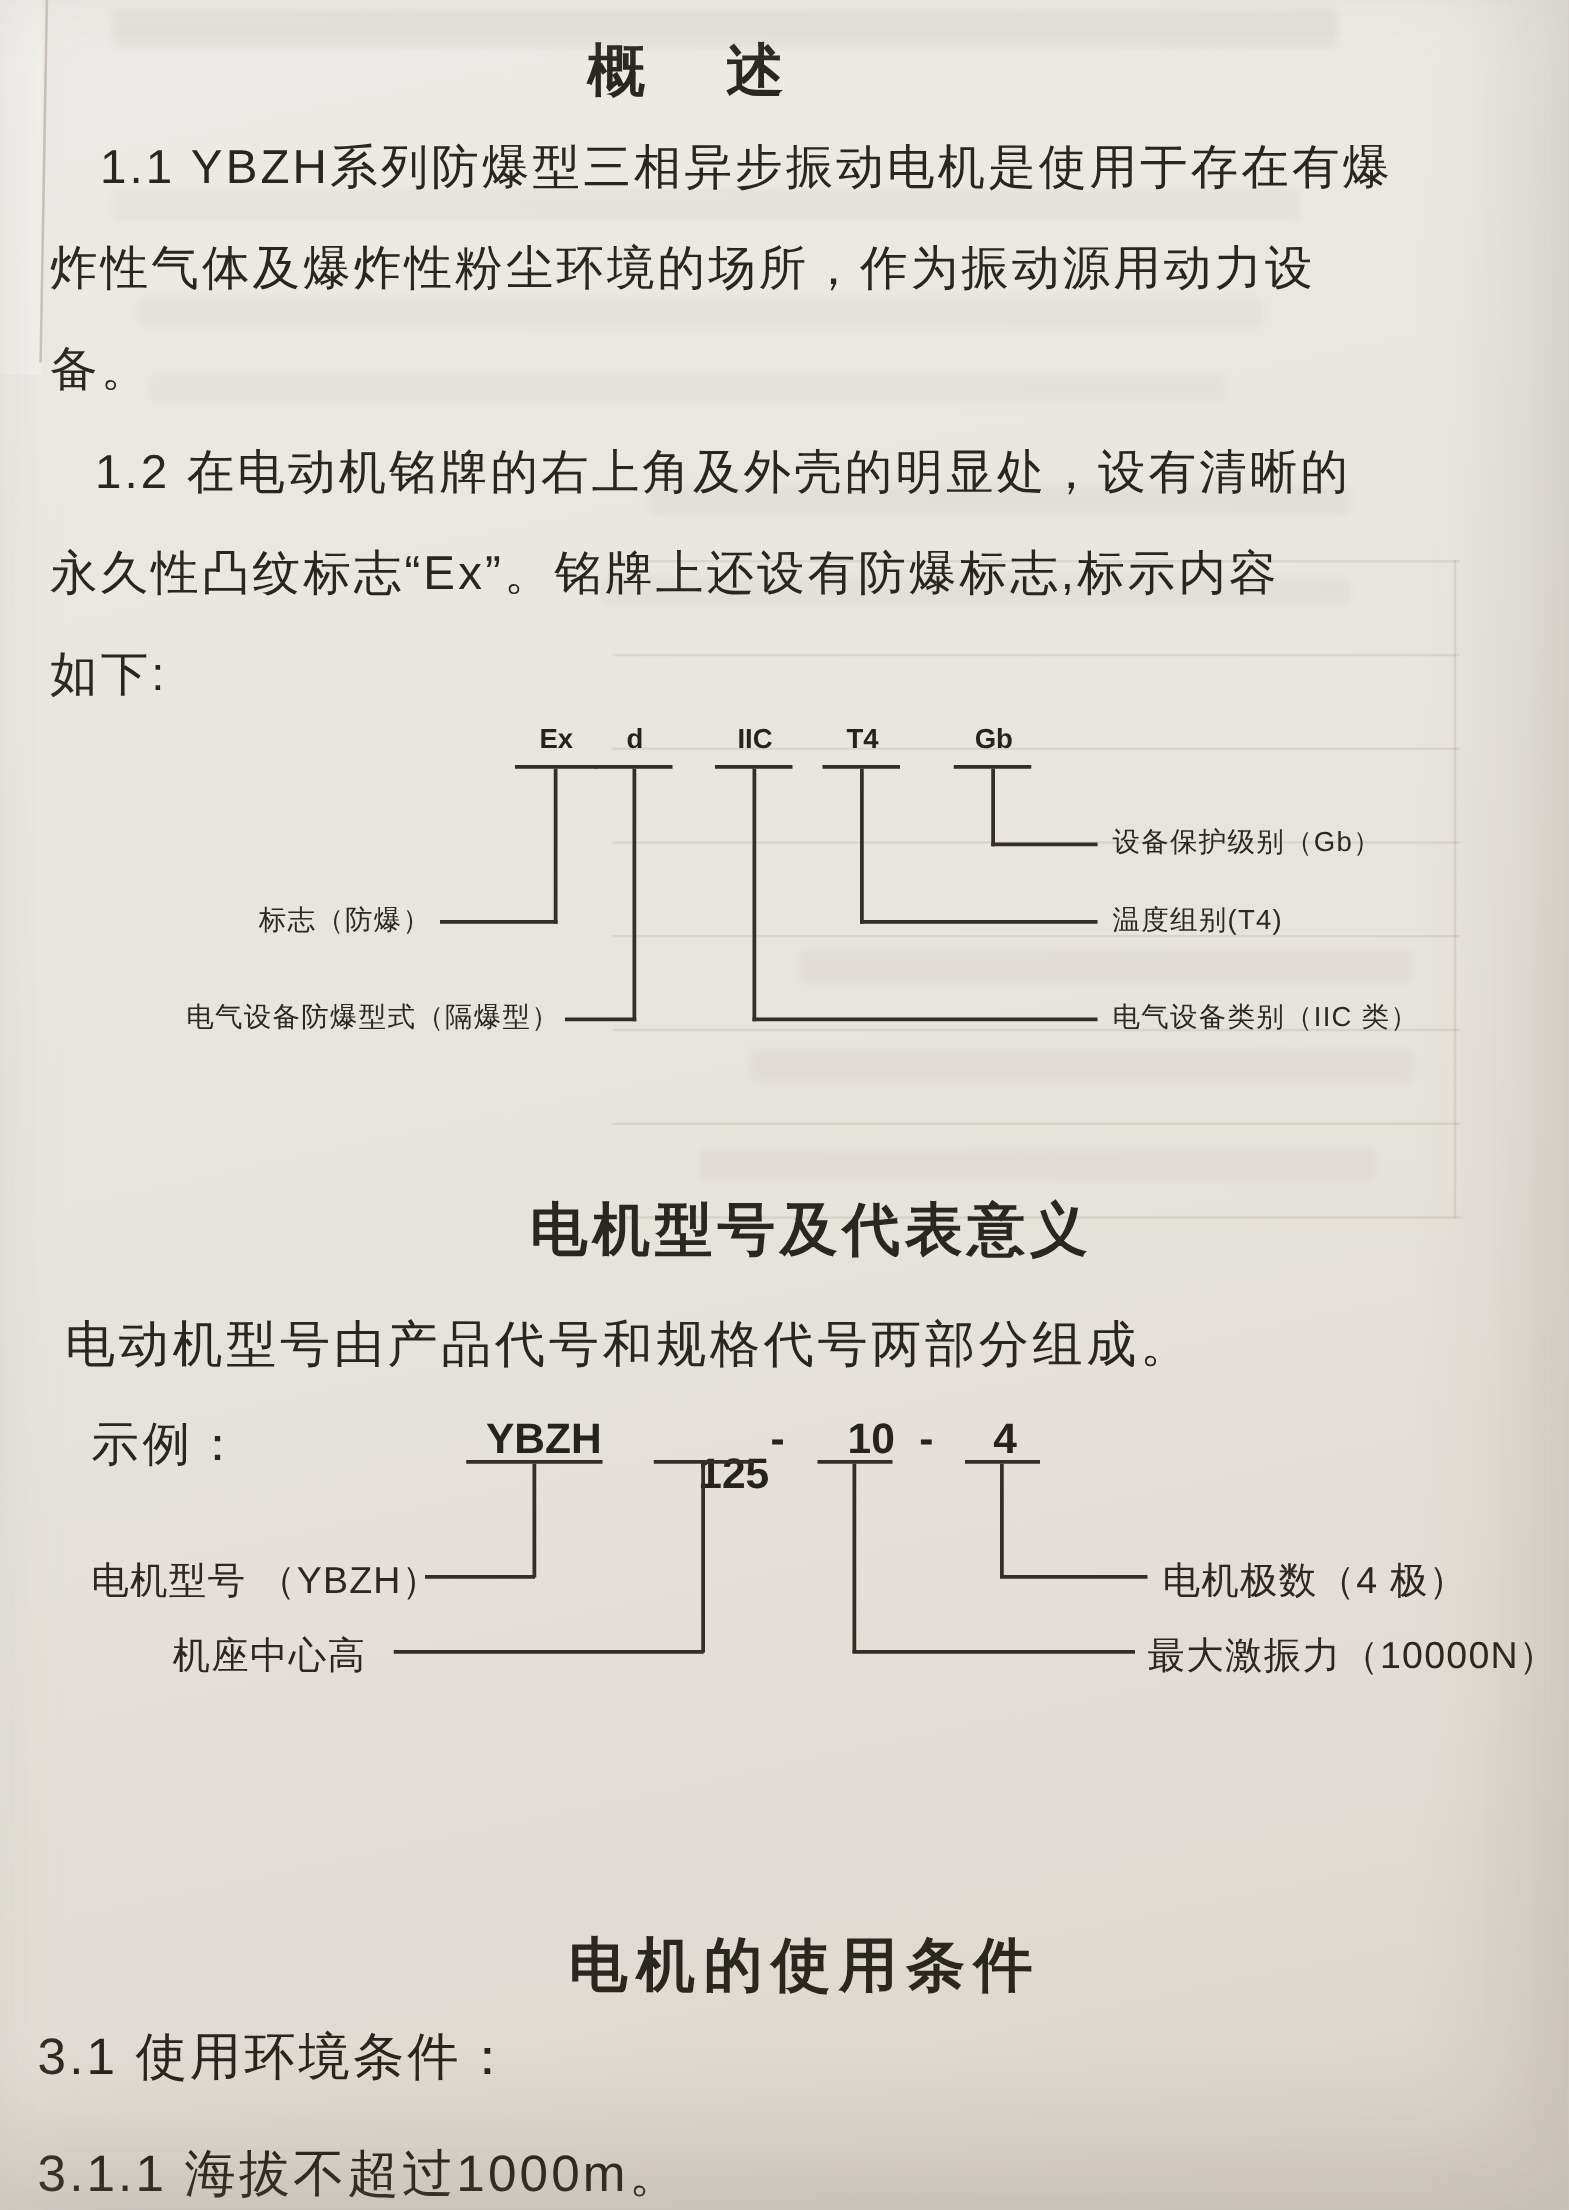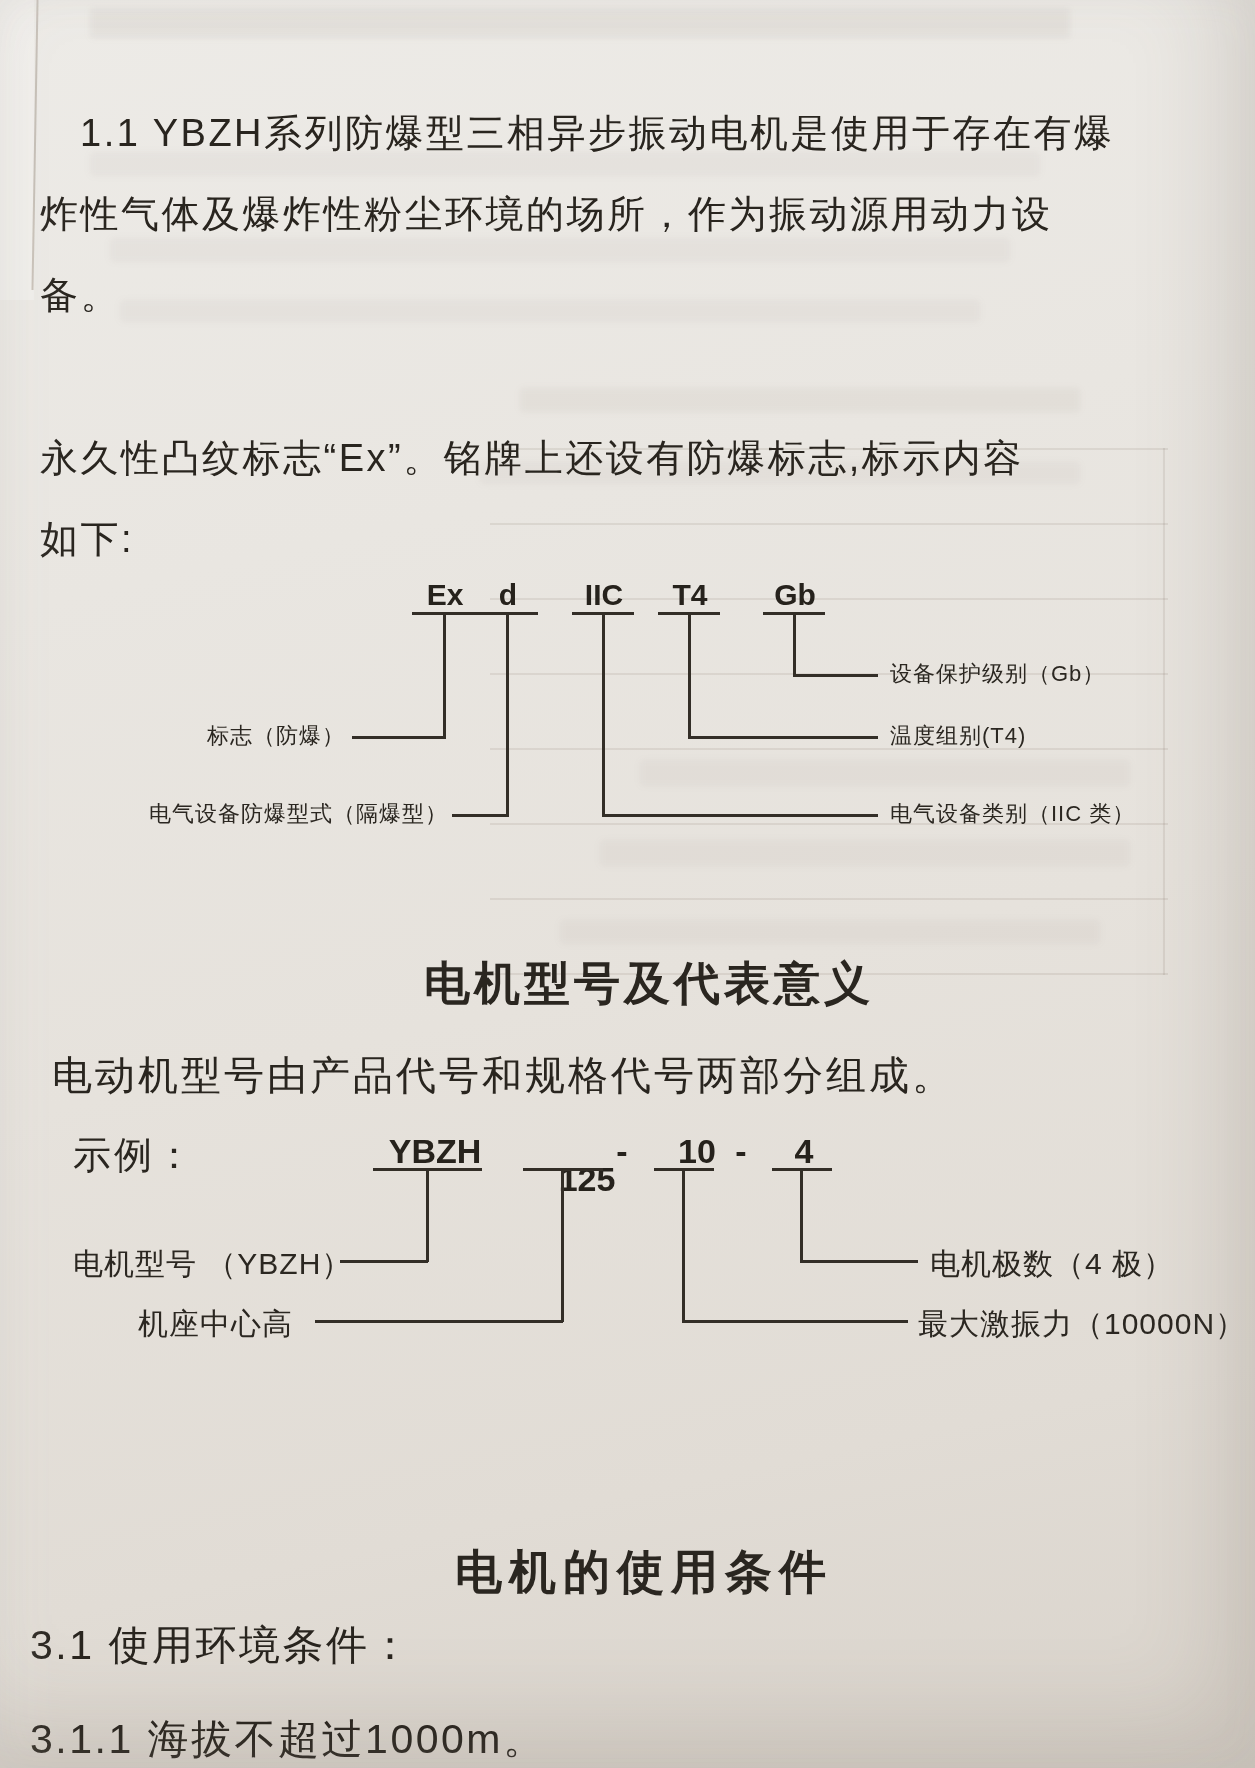--- a/index.html
+++ b/index.html
@@ -14,21 +14,21 @@
   }
   .page::after{
     content:"";position:absolute;inset:0;pointer-events:none;
     box-shadow:inset -35px -45px 90px rgba(100,88,74,0.16),
                inset 18px 10px 60px rgba(255,255,255,0.18),
                inset 0 0 40px rgba(120,108,92,0.05);
   }
   .abs{position:absolute;}
   .doc-title{font-weight:700;white-space:nowrap;}
   .body-line{font-size:38px;letter-spacing:2.5px;font-weight:500;white-space:nowrap;color:#29251f;}
-  .code{font-size:30px;font-weight:700;text-align:center;white-space:nowrap;color:#26221c;}
+  .code{font-size:22px;font-weight:700;text-align:center;white-space:nowrap;color:#26221c;}
   .rule{background:#332e27;}
   .dlabel{font-size:22px;letter-spacing:1px;font-weight:500;white-space:nowrap;color:#2b2721;}
   .dlabel2{font-size:30px;letter-spacing:1px;font-weight:500;white-space:nowrap;color:#2b2721;}
   .mpart{font-size:34px;font-weight:600;text-align:center;white-space:nowrap;color:#26221c;}
   .ghost{background:rgba(115,104,90,0.07);filter:blur(3px);border-radius:4px;pointer-events:none;}
   .ghostline{background:rgba(120,110,96,0.13);pointer-events:none;}
 </style>
 </head>
 <body>
 
@@ -49,25 +49,27 @@
   <div class="abs ghostline" style="left:490px;top:673px;width:678px;height:2px;"></div>
   <div class="abs ghostline" style="left:490px;top:748px;width:678px;height:2px;"></div>
   <div class="abs ghostline" style="left:490px;top:823px;width:678px;height:2px;"></div>
   <div class="abs ghostline" style="left:490px;top:898px;width:678px;height:2px;"></div>
   <div class="abs ghostline" style="left:490px;top:973px;width:678px;height:2px;"></div>
   <div class="abs ghostline" style="left:1163px;top:448px;width:2px;height:527px;"></div>
   <div class="abs ghost" style="left:640px;top:760px;width:490px;height:26px;background:rgba(115,104,90,0.05);"></div>
   <div class="abs ghost" style="left:600px;top:840px;width:530px;height:26px;background:rgba(115,104,90,0.05);"></div>
   <div class="abs ghost" style="left:560px;top:920px;width:540px;height:24px;background:rgba(115,104,90,0.05);"></div>
 
+  <div class="abs doc-title" style="left:470px;top:26px;font-size:46px;letter-spacing:26px;">概 述</div>
 
   <div class="abs body-line" style="left:80px;top:108px;">1.1 YBZH系列防爆型三相异步振动电机是使用于存在有爆</div>
   <div class="abs body-line" style="left:40px;top:189px;">炸性气体及爆炸性粉尘环境的场所，作为振动源用动力设</div>
   <div class="abs body-line" style="left:40px;top:270px;">备。</div>
 
+  <div class="abs body-line" style="left:76px;top:352px;">1.2 在电动机铭牌的右上角及外壳的明显处，设有清晰的</div>
   <div class="abs body-line" style="left:40px;top:433px;">永久性凸纹标志“Ex”。铭牌上还设有防爆标志,标示内容</div>
   <div class="abs body-line" style="left:40px;top:514px;">如下:</div>
 
   <div>
 
     <span class="abs code" style="left:405px;top:578px;width:80px;">Ex</span>
     <span class="abs code" style="left:468px;top:578px;width:80px;">d</span>
     <span class="abs code" style="left:564px;top:578px;width:80px;">IIC</span>
     <span class="abs code" style="left:650px;top:578px;width:80px;">T4</span>
     <span class="abs code" style="left:755px;top:578px;width:80px;">Gb</span>

